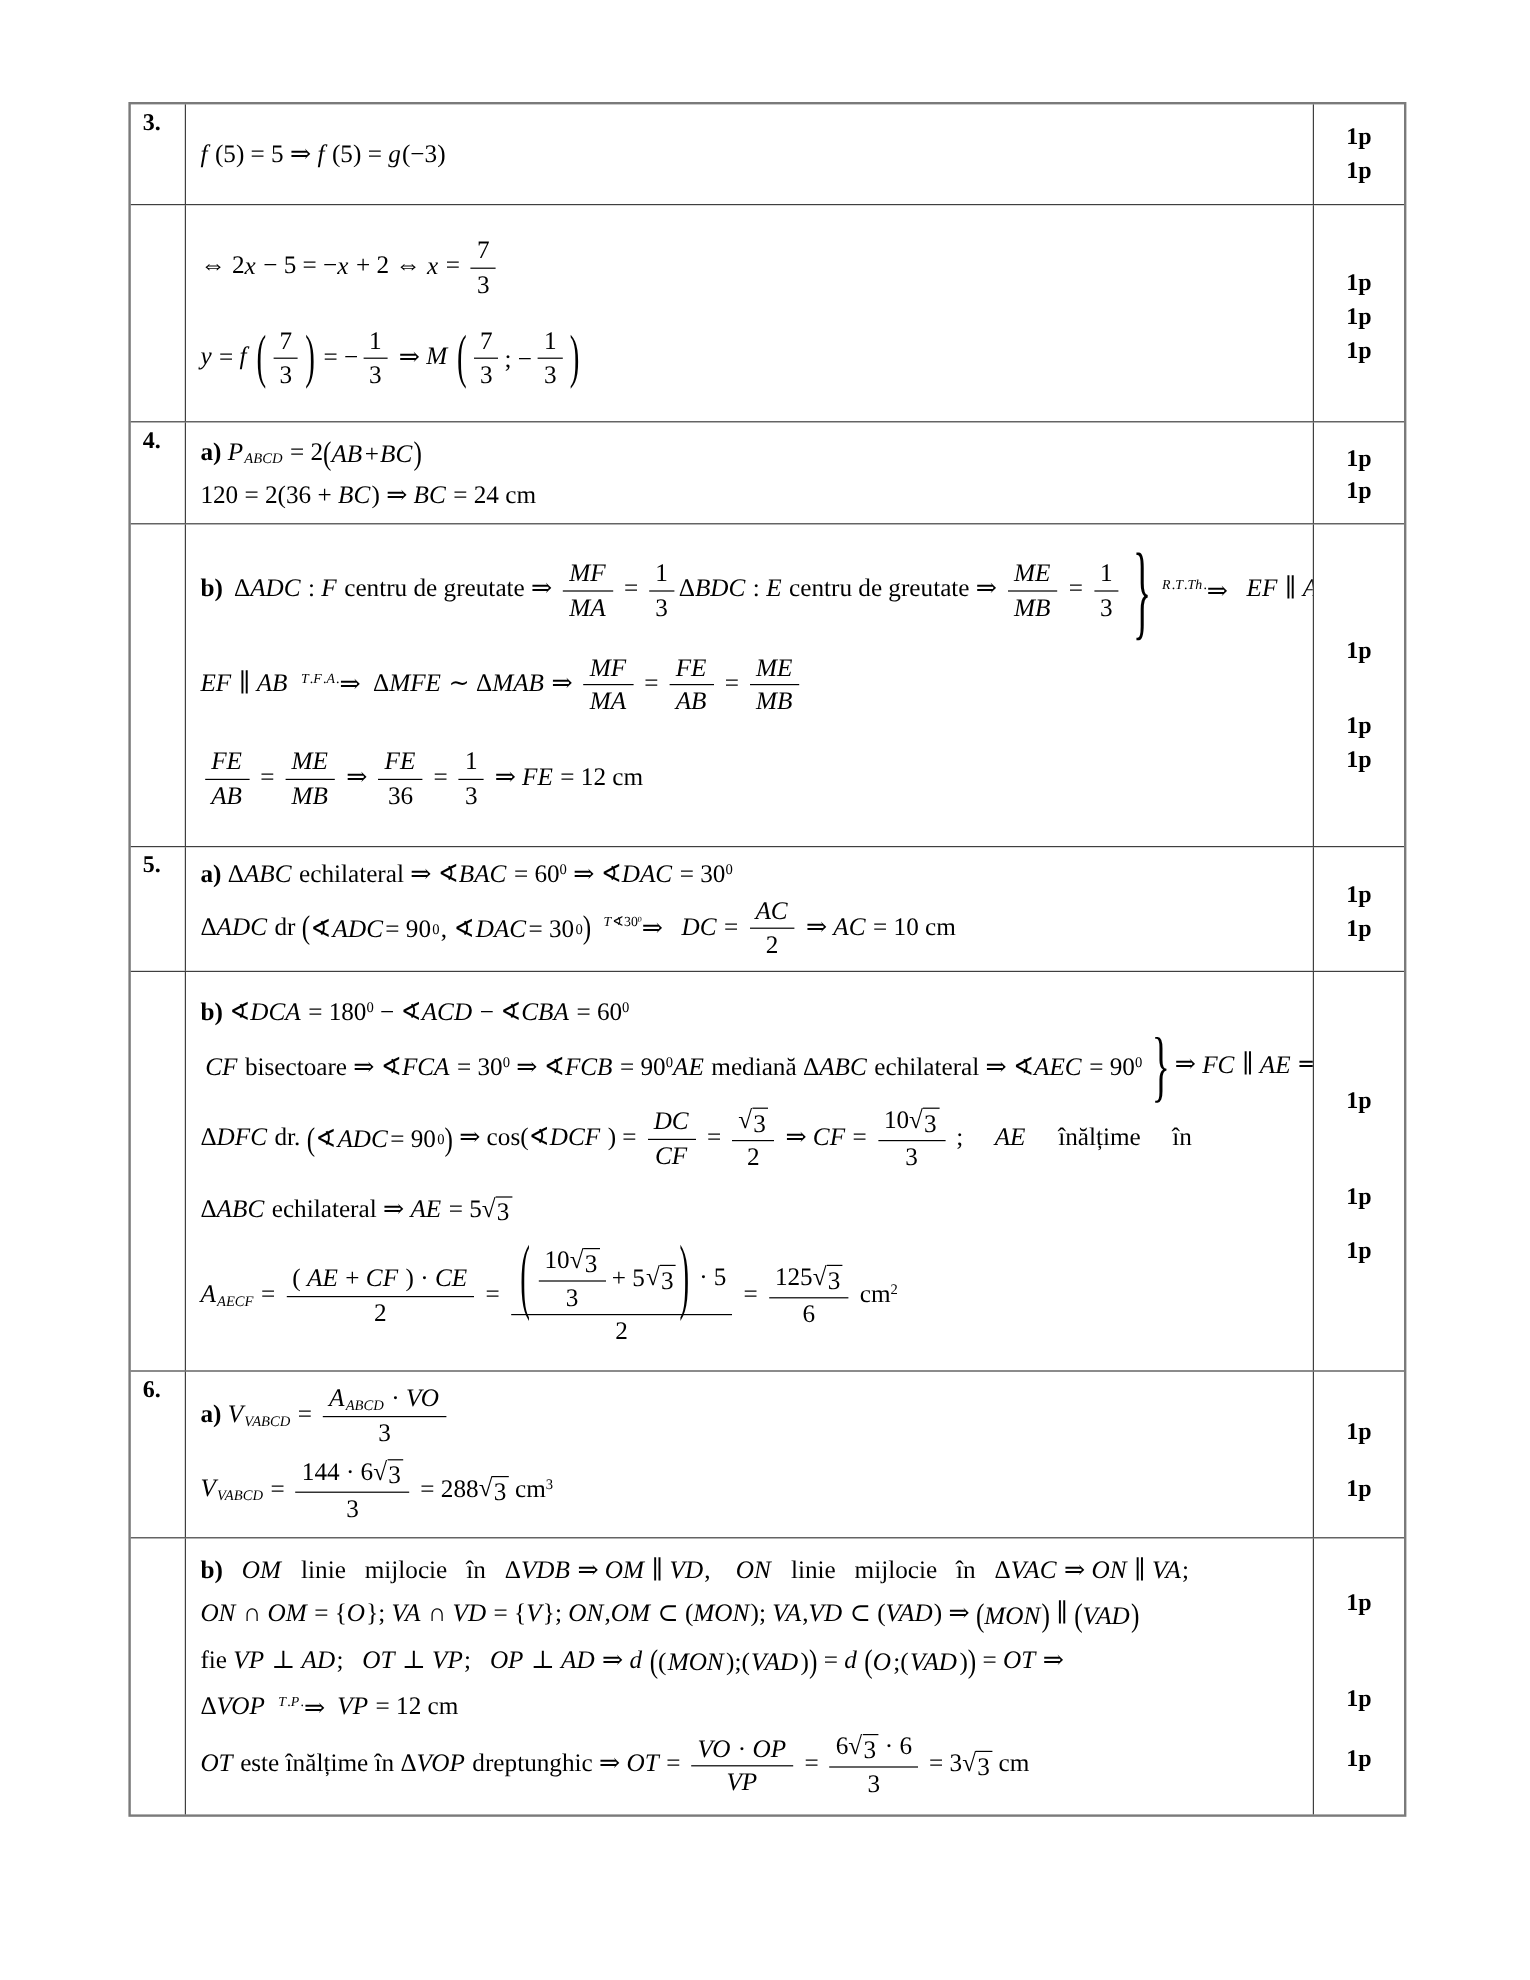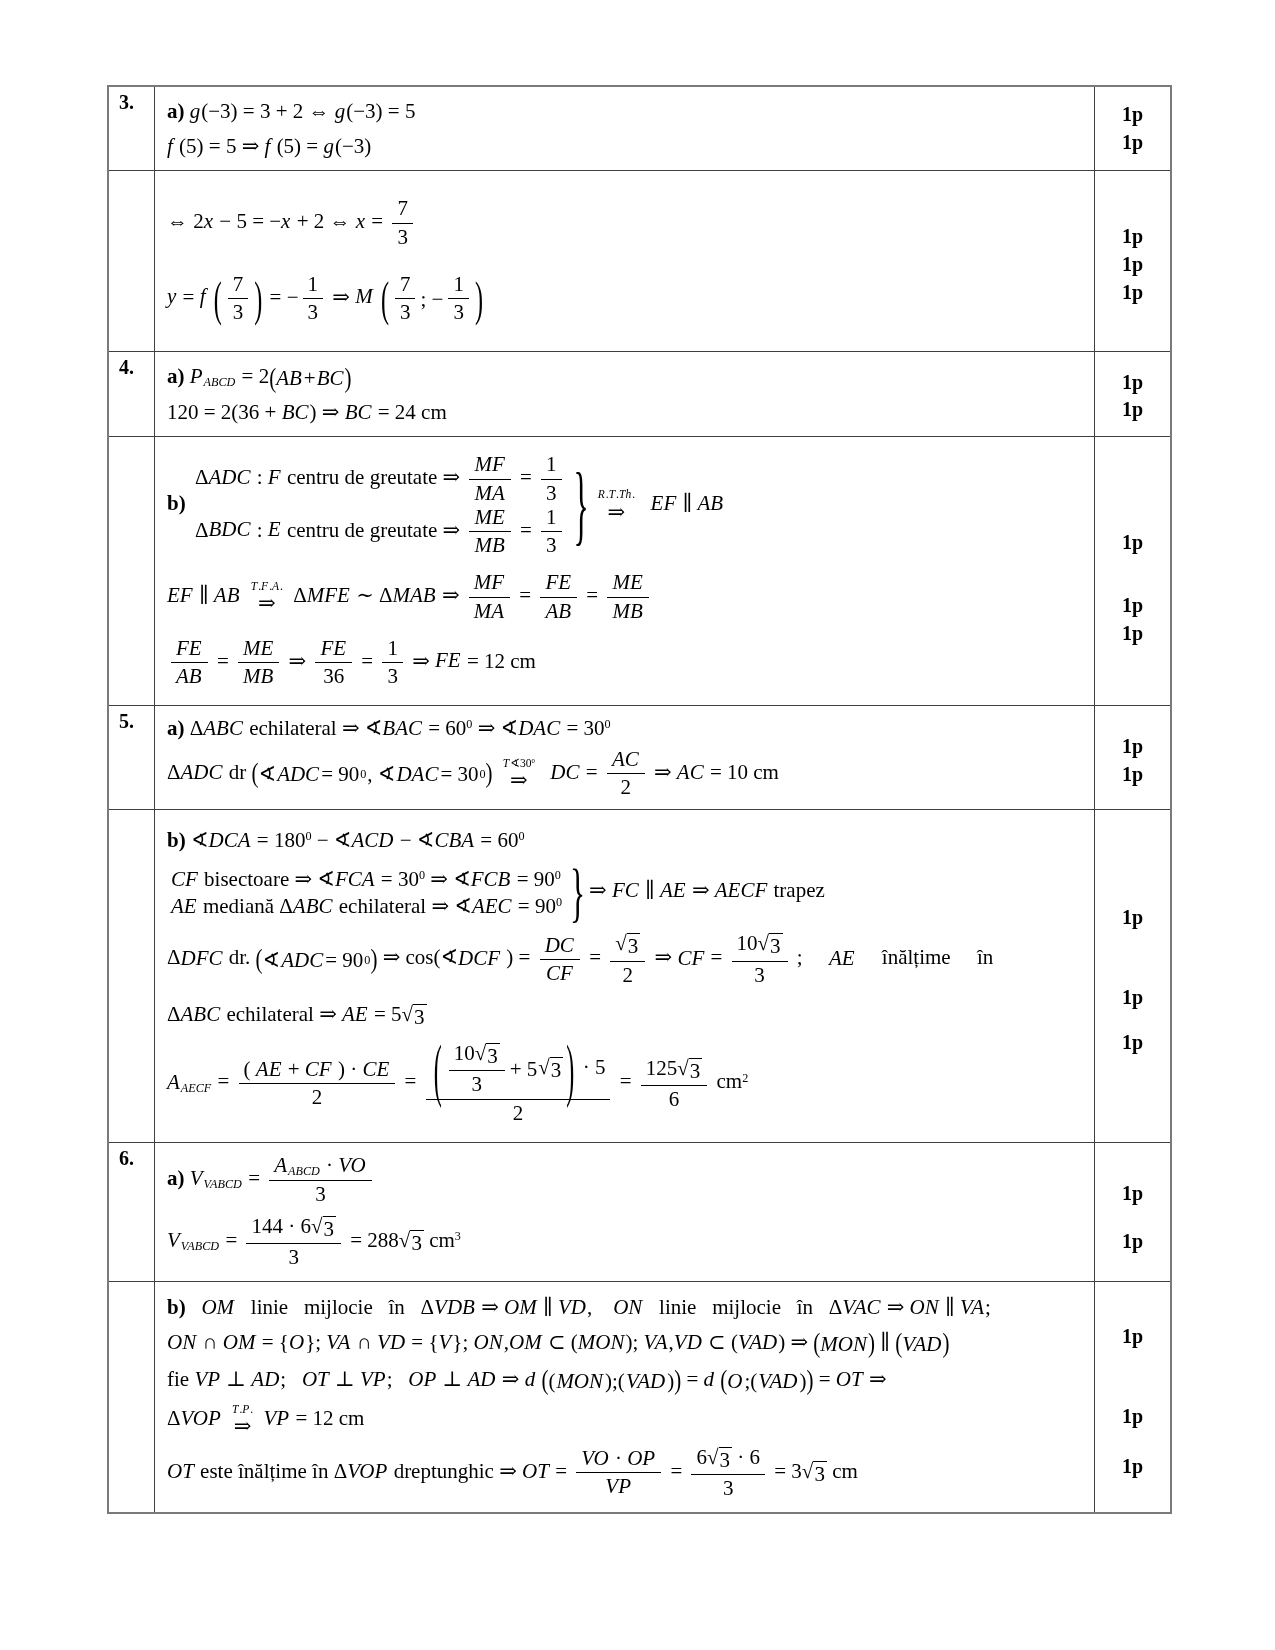--- a/index.html
+++ b/index.html
@@ -22,42 +22,41 @@
   .bb{font-weight:bold;font-style:normal;}
   sup{font-size:0.58em;line-height:0;vertical-align:0.55em;}
   sub{font-size:0.58em;line-height:0;vertical-align:-0.25em;}
   .fr{display:inline-flex;flex-direction:column;text-align:center;vertical-align:middle;
       margin:0 4px;line-height:1.12;}
   .nu{border-bottom:1.4px solid #000;padding:0 5px 2px;}
   .de{padding-top:2px;}
   .sq{display:inline-flex;align-items:flex-start;vertical-align:baseline;}
   .sqg{line-height:1;}
   .sqc{border-top:1.4px solid #000;padding:0 2px 0 1px;line-height:1.15;}
-  .ov{display:inline-flex;flex-direction:column;align-items:center;vertical-align:middle;margin:0 5px;}
+  .ov{display:inline-flex;align-items:flex-start;vertical-align:middle;margin:0 5px;}
   .ovl{font-size:0.55em;line-height:1.15;}
   .ovb{line-height:1;}
-  .col{display:inline-flex;flex-direction:column;vertical-align:middle;margin:0 4px;}
+  .col{display:inline-flex;flex-direction:row;vertical-align:middle;margin:0 4px;}
   .brace{display:inline-block;vertical-align:middle;font-size:1.5em;line-height:1;
          transform-origin:center;margin:0 4px;font-weight:400;}
   .bp{display:inline-flex;align-items:center;vertical-align:middle;}
   .pa{display:inline-block;line-height:1;transform-origin:center;}
   .p1>.pa{transform:scaleY(1.3);}
   .p2>.pa{font-size:1.15em;transform:scaleY(2.05);margin:0 2px;}
   .p3>.pa{font-size:1.15em;transform:scaleY(2.9);margin:0 3px;}
   .bpc{display:inline-flex;align-items:center;gap:1px;}
 </style>
 </head>
 <body>
 
 <div class="sheet">
 
   <div class="row" style="height:83px">
     <div class="cell-num">3.</div>
     <div class="cell-content">
-      <div class="mline"><span class="bb">a) </span><i>g</i>(−3) = 3 + 2 ⇔ <i>g</i>(−3) = 5</div>
       <div class="mline"><i>f</i> (5) = 5 ⇒ <i>f</i> (5) = <i>g</i>(−3)</div>
     </div>
     <div class="cell-points">
       <div class="pt" style="top:14px">1p</div>
       <div class="pt" style="top:42px">1p</div>
     </div>
   </div>
 
   <div class="row" style="height:180px">
     <div class="cell-num"></div>

